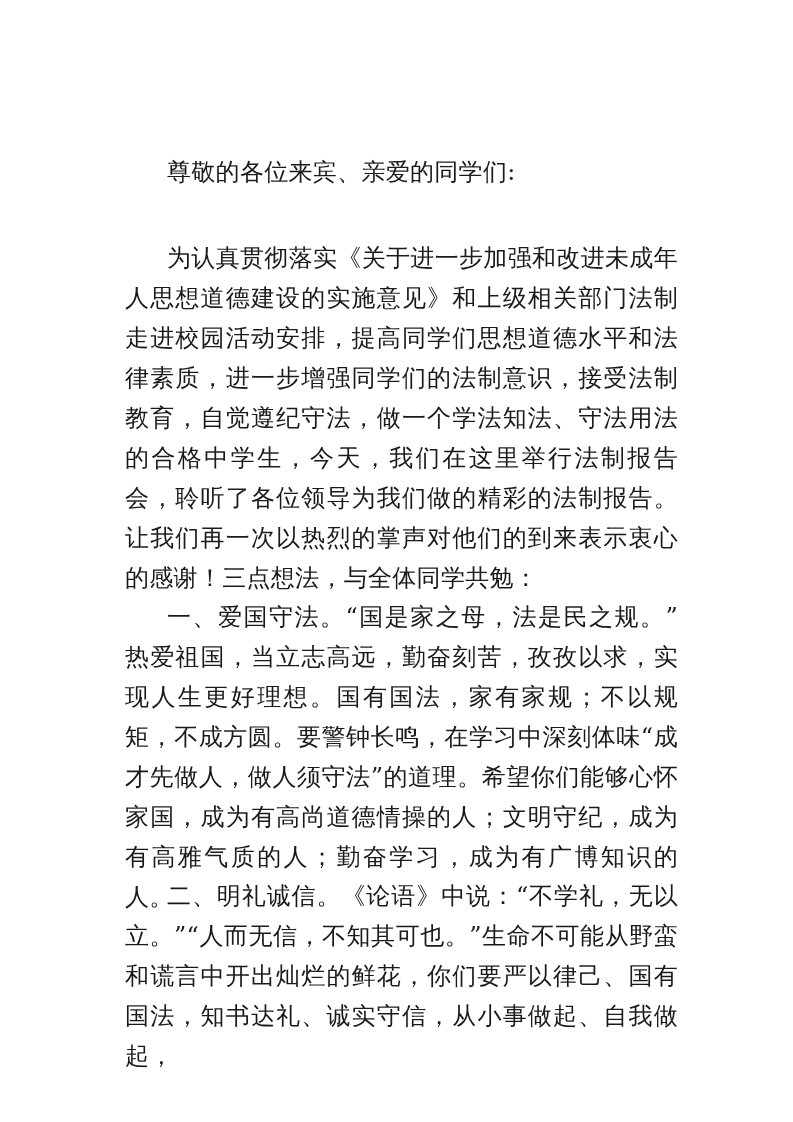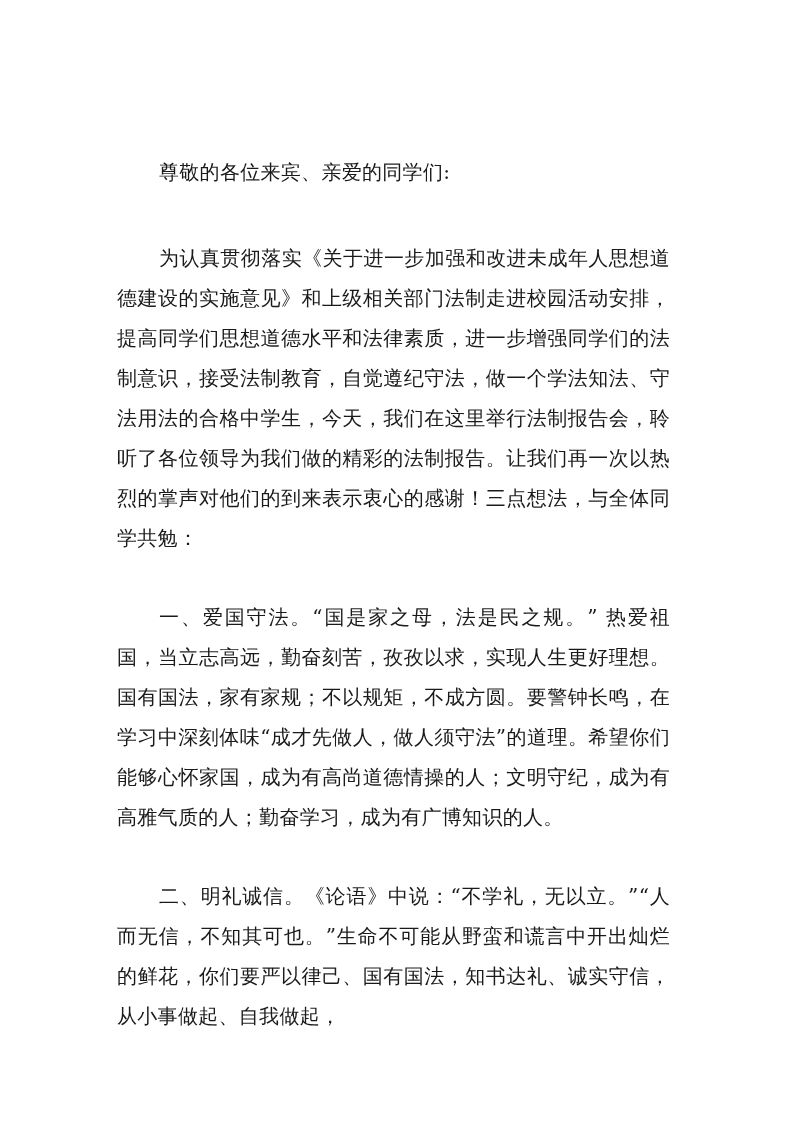--- a/index.html
+++ b/index.html
@@ -16,24 +16,24 @@
       color: #1a1a1a;
     }
     .page {
       position: absolute;
       left: 117px;
       top: 0;
       width: 553px;
     }
     .para {
       position: absolute;
-      left: 0;
+      left: 8px;
       width: 553px;
       margin: 0;
-      font-size: 20px;
+      font-size: 24px;
       line-height: 40px;
       text-indent: 42px;
       text-align: justify;
       letter-spacing: 0.3px;
       word-break: break-all;
     }
     .salutation { top: 152px; }
     .p1 { top: 238px; }
     .p2 { top: 597px; }
     .p3 { top: 876px; }

